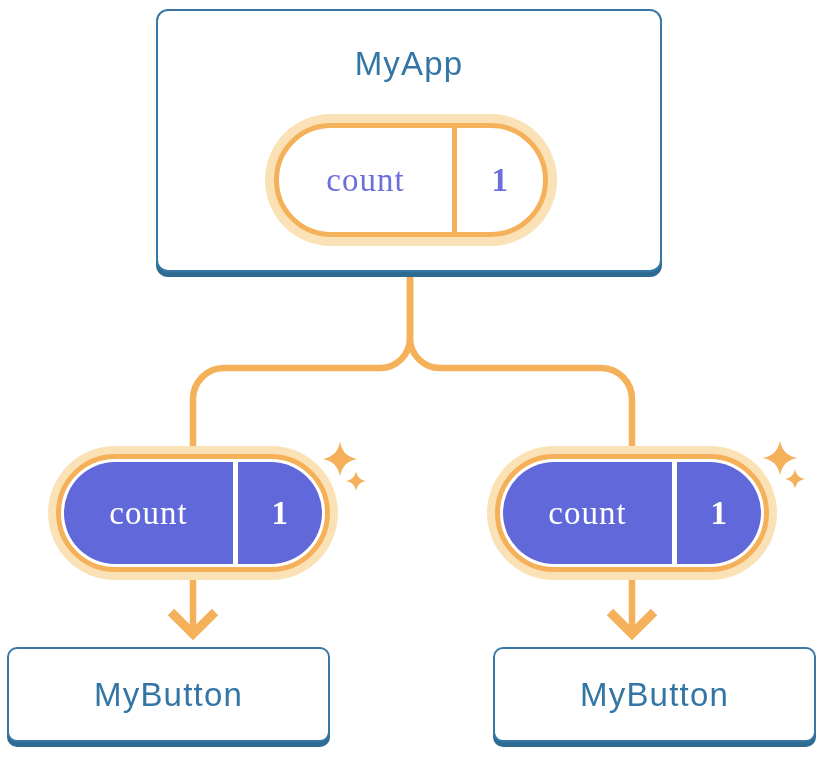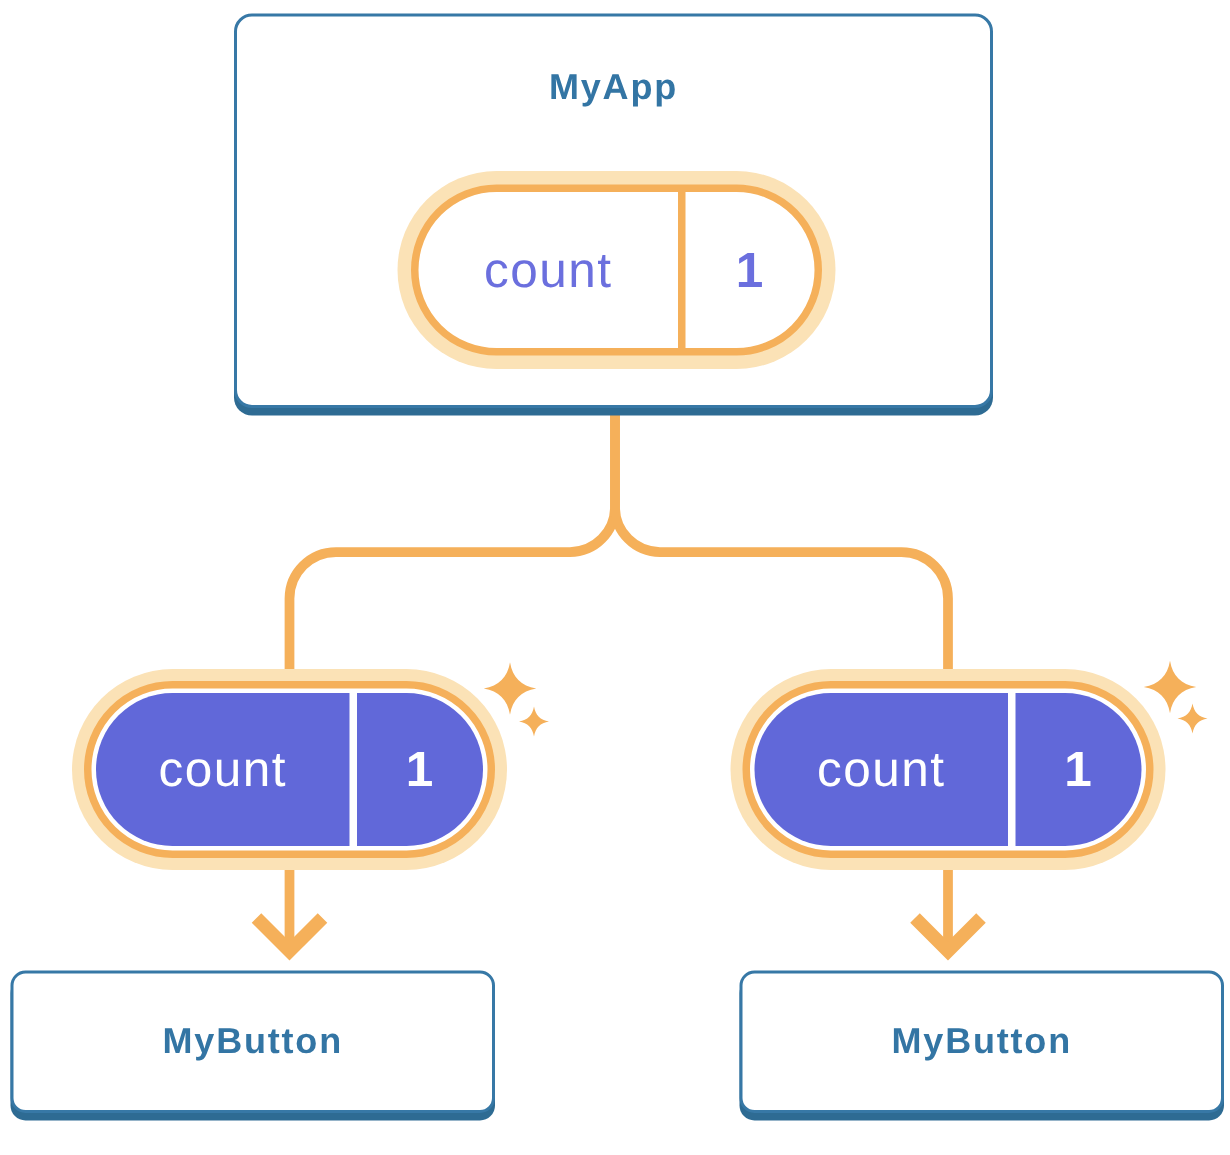--- a/index.html
+++ b/index.html
@@ -23,22 +23,22 @@
     border-radius: 12px;
     box-shadow: 0 5px 0 var(--card-shadow);
   }
   .card-root { left: 156px; top: 9px; width: 506px; height: 263px; }
   .card-child { width: 323px; height: 95px; top: 647px; display: flex; align-items: center; justify-content: center; border-radius: 10px; }
   .card-child-left { left: 7px; }
   .card-child-right { left: 493px; }
 
   .node-title {
     color: var(--title-text);
-    font-size: 24px;
-    font-weight: 700;
+    font-size: 33px;
+    font-weight: 400;
     letter-spacing: 1.2px;
     text-align: center;
   }
   .card-root .node-title { margin-top: 34px; }
 
   .pill {
     position: absolute;
     border-radius: 999px;
     background: var(--orange-glow);
   }
@@ -54,20 +54,21 @@
   .pill-child { width: 290px; height: 134px; padding: 8px; top: 446px; }
   .pill-child-left { left: 48px; }
   .pill-child-right { left: 487px; }
   .pill-child .pill-mid { padding: 3px; }
   .pill-core {
     flex: 1;
     background: var(--purple-fill);
     border-radius: 999px;
     display: flex;
     overflow: hidden;
+    font-family: Liberation Serif, serif;
   }
   .pill-root .pill-core { background: transparent; }
 
   .seg { display: flex; align-items: center; justify-content: center; }
   .seg-name { flex: 2; font-size: 33px; letter-spacing: 1px; }
   .seg-value { flex: 1; font-size: 33px; font-weight: 700; }
   .seg-divider { width: 4.5px; }
   .pill-root .seg-name { color: var(--purple-text); font-weight: 500; }
   .pill-root .seg-value { color: var(--purple-text); }
   .pill-root .seg-divider { background: var(--orange); }

